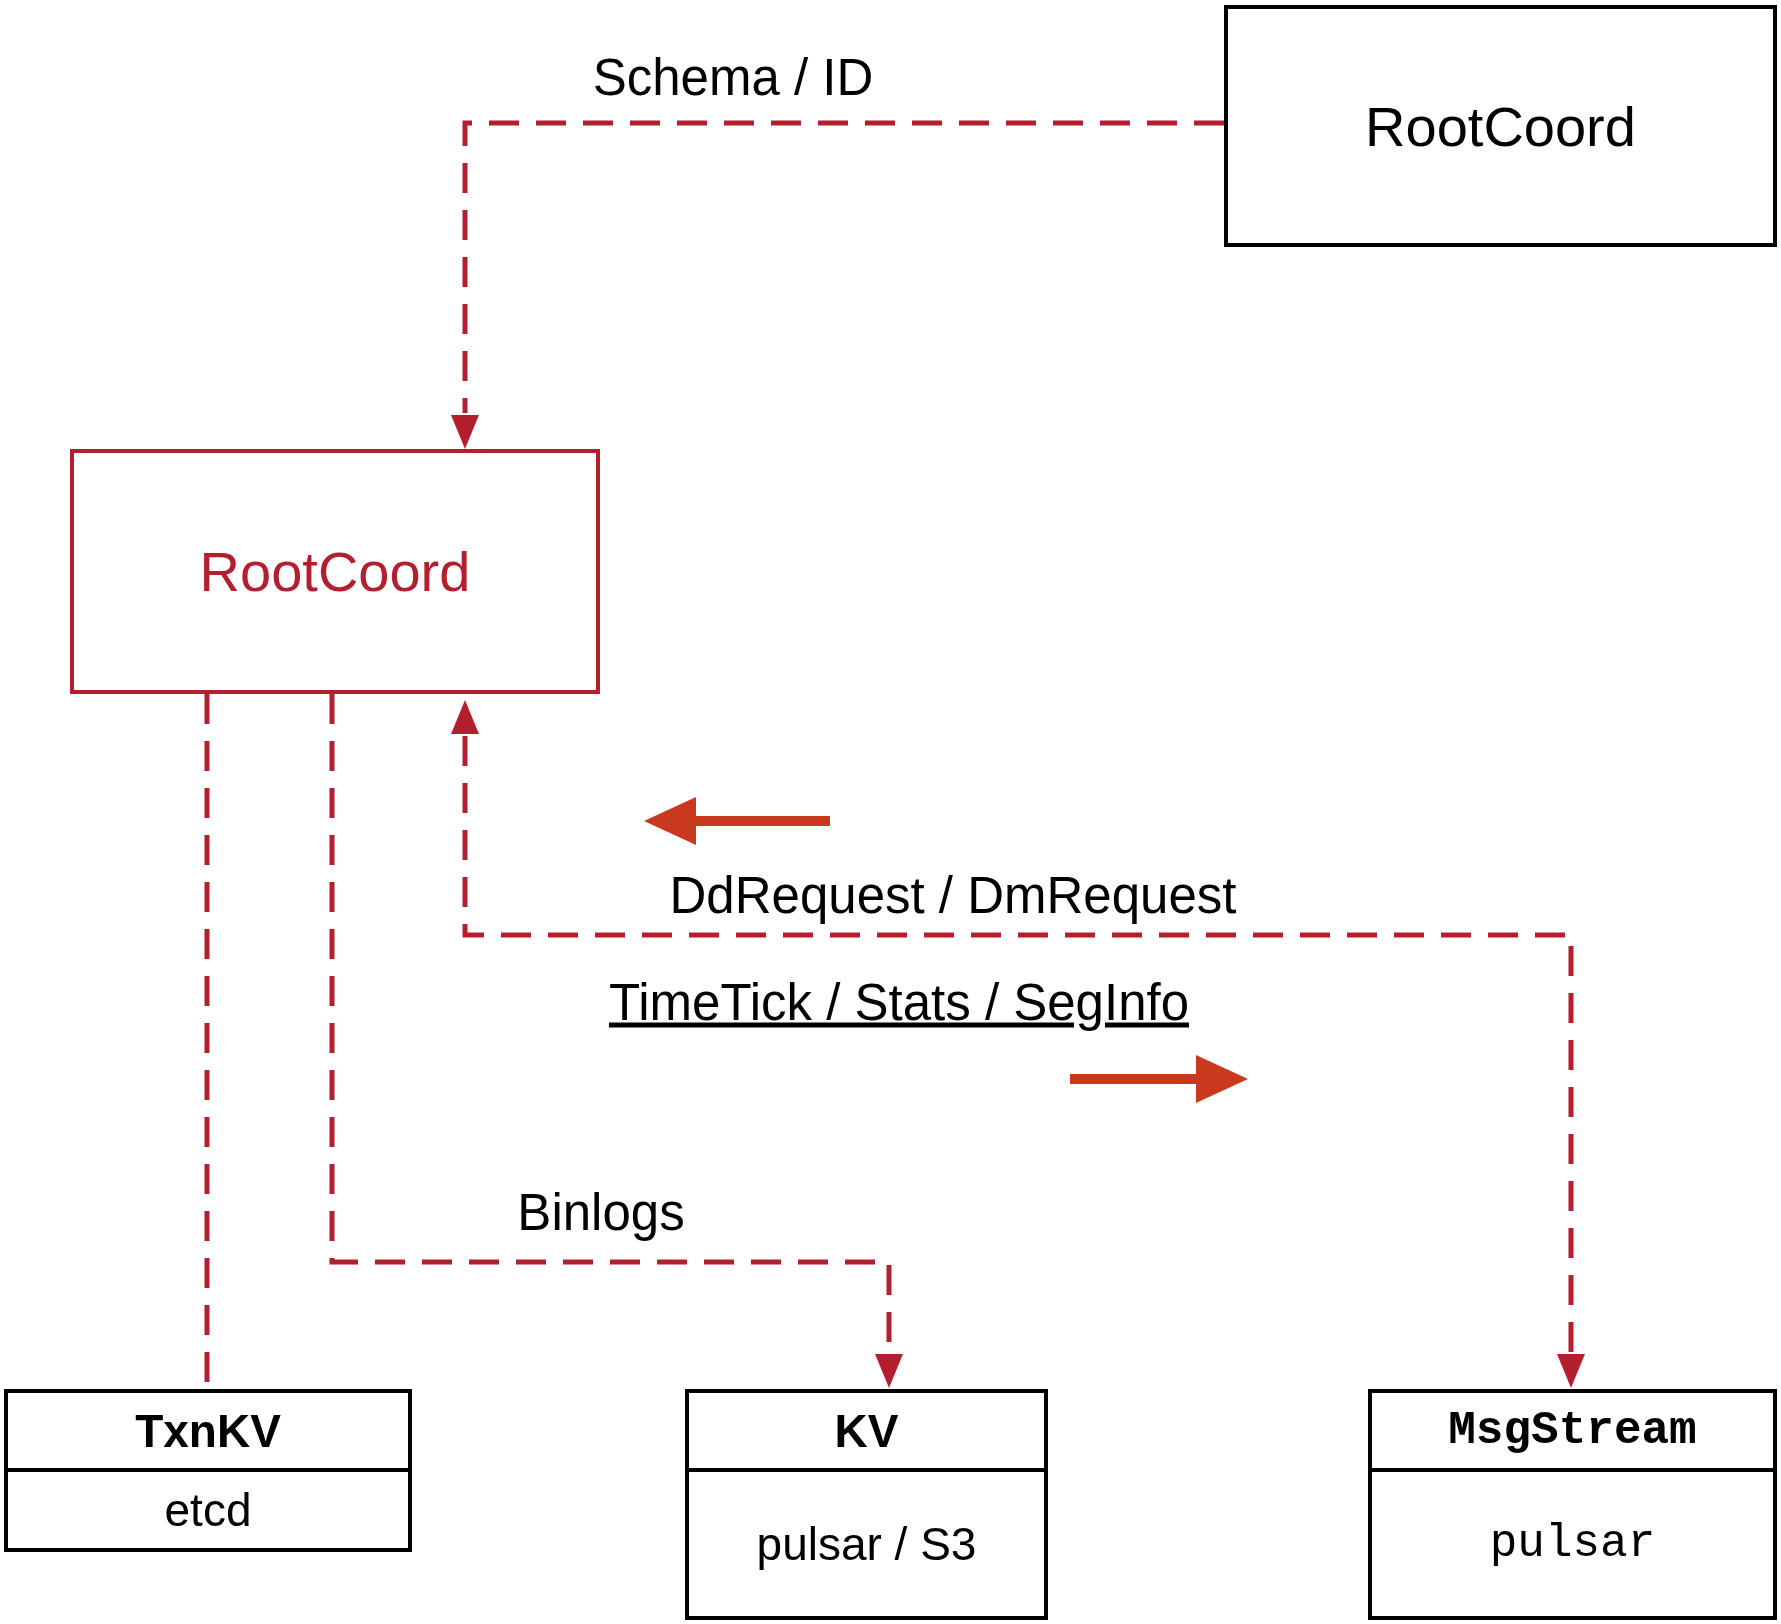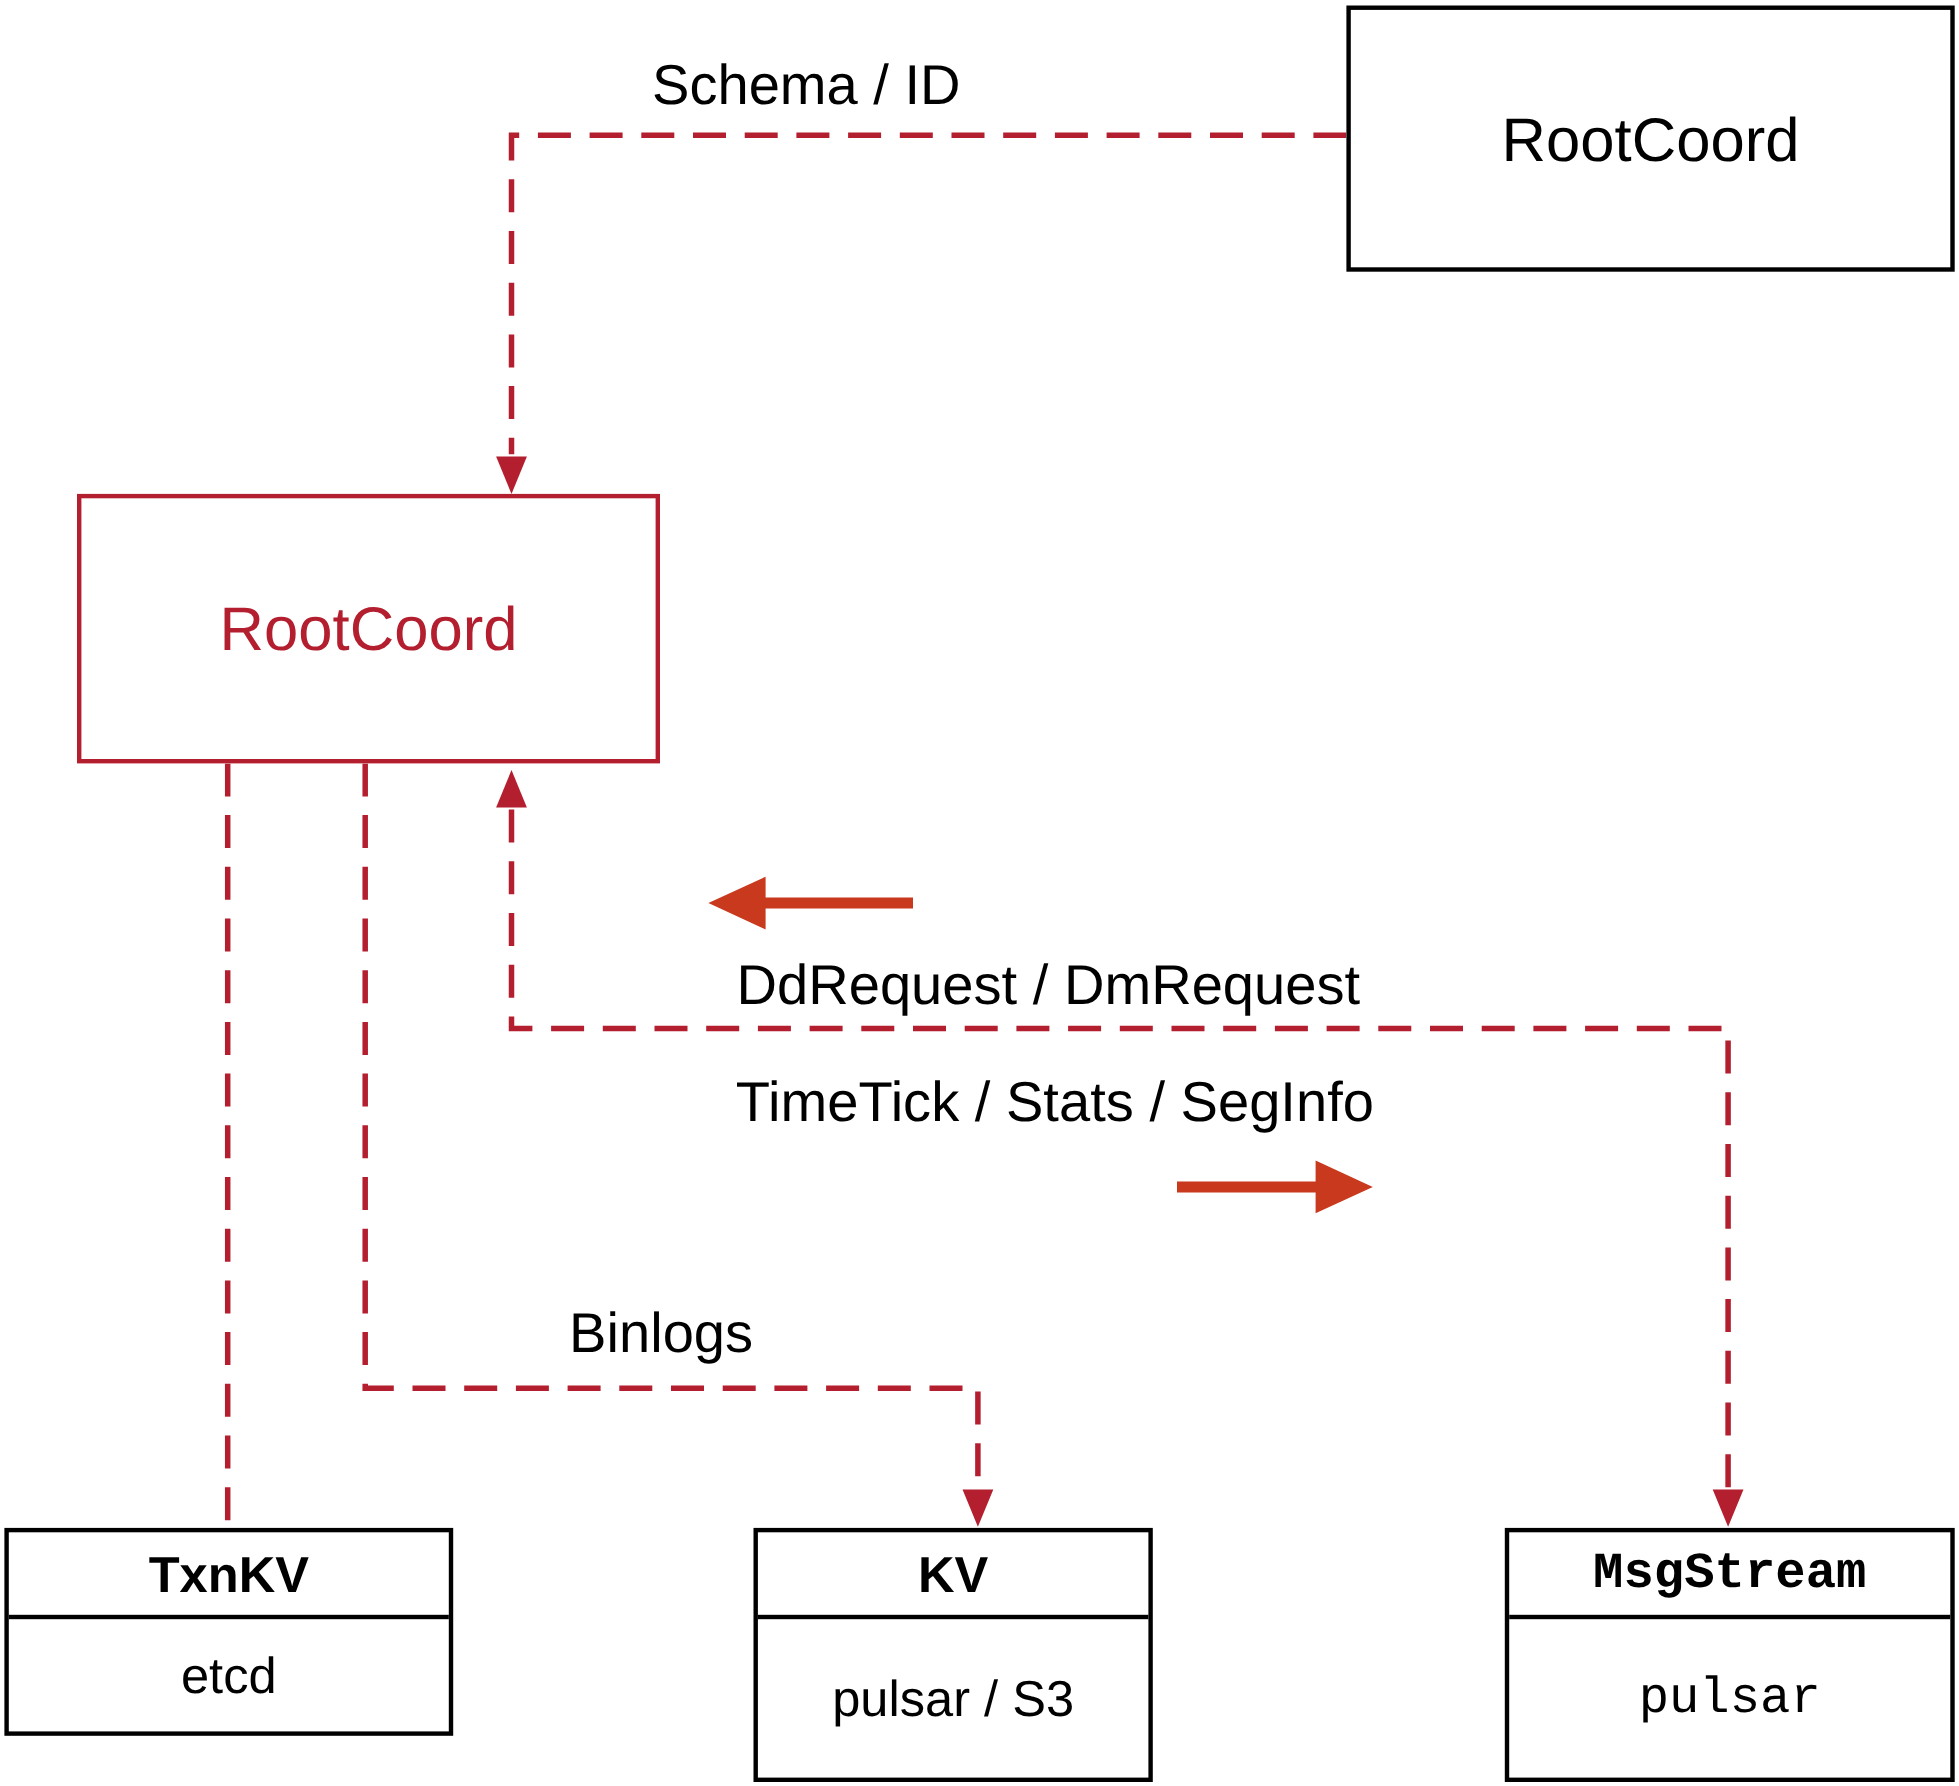--- a/index.html
+++ b/index.html
@@ -83,27 +83,27 @@
   .edge-label {
     position: absolute;
     transform: translate(-50%, -50%);
     font-size: 51px;
     color: var(--text, #000000);
     white-space: nowrap;
   }
   
   #rootcoord  { left: 1224px; top: 5px;    width: 553px; height: 242px; }
   #datacoord  { left: 70px;   top: 449px;  width: 530px; height: 245px; }
-  #txnkv      { left: 4px;    top: 1389px; width: 408px; height: 189px; }
+  #txnkv      { left: 4px;    top: 1389px; width: 408px; height: 163px; }
   #kv         { left: 685px;  top: 1389px; width: 363px; height: 231px; }
   #msgstream  { left: 1368px; top: 1389px; width: 409px; height: 231px; font-family: Liberation Mono, monospace; }
   
   #label-schema-id { left: 733px; top: 77px; }
   #label-dd-request { left: 953px; top: 895px; }
-  #label-timetick { left: 959px; top: 1002px; }
+  #label-timetick { left: 899px; top: 1002px; text-decoration: underline; }
   #label-binlogs { left: 601px; top: 1212px; }
 </style>
 </head>
 <body>
 
 <div class="canvas">
 
   <svg class="edges-layer" viewBox="0 0 1781 1624" xmlns="http://www.w3.org/2000/svg">
 
     <path class="dash" d="M 1224 123 H 465 V 413"></path>

